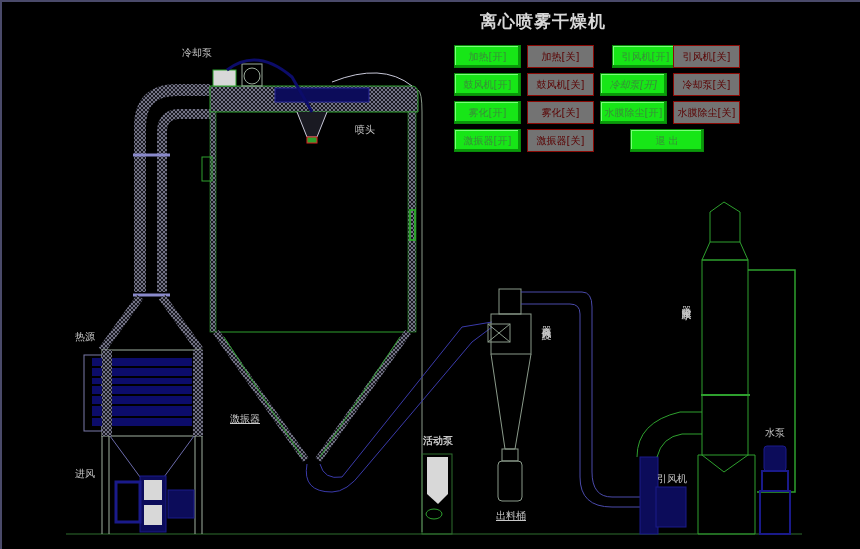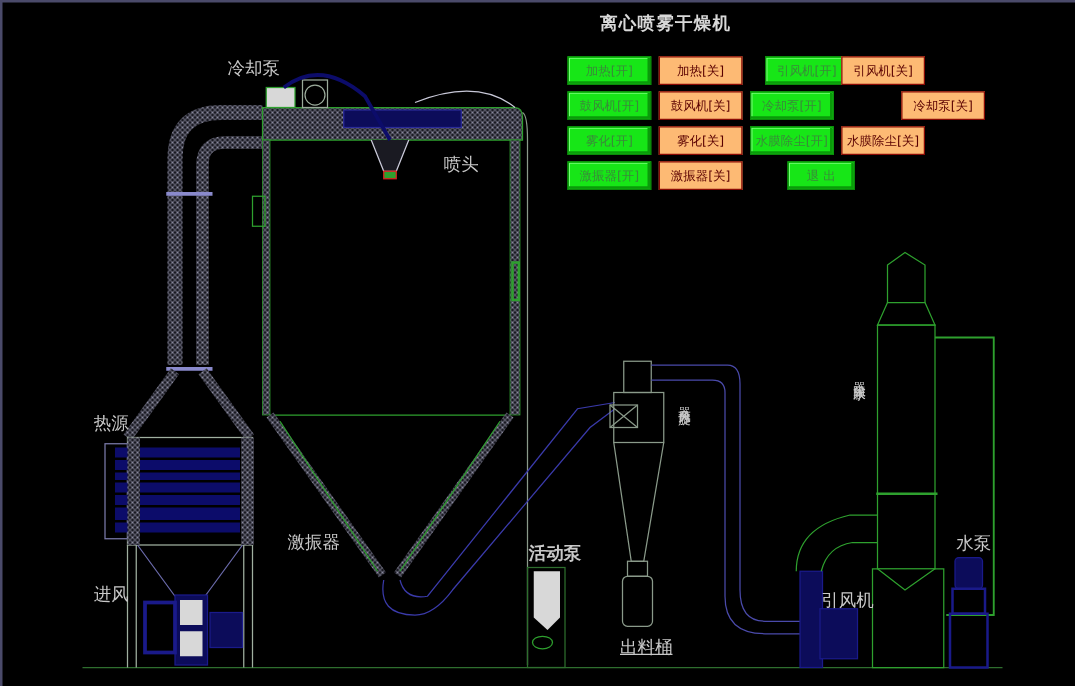--- a/index.html
+++ b/index.html
@@ -1,25 +1,25 @@
 <!DOCTYPE html>
 <html><head>
 <meta charset="utf-8">
 <style>
   html, body { margin:0; padding:0; background:#000; }
   body { width:860px; height:549px; position:relative; overflow:hidden;
          font-family:"DejaVu Sans", sans-serif; border-top:2px solid #4a4a6a; border-left:2px solid #4a4a6a; box-sizing:border-box; }
   #scene { position:absolute; left:0; top:0; width:860px; height:549px; }
-  .title { position:absolute; left:478px; top:8px; font-size:14px; font-weight:bold; color:#d8d8d8; letter-spacing:1px; }
+  .title { position:absolute; left:478px; top:8px; font-size:17px; font-weight:bold; color:#d8d8d8; letter-spacing:1px; }
   .btn { position:absolute; width:67px; height:23px; box-sizing:border-box; font-size:10px;
          display:flex; align-items:center; justify-content:center; cursor:pointer; }
   .btn.on { background:#17e617; color:#3a8a3a; border:1px solid #0a8a0a; box-shadow:inset -2px -2px 0 #0a9a0a, inset 1px 1px 0 #7aff7a; }
-  .btn.off { background:#fdba74; color:#5a0000; border:1px solid #8a0a05;text-align:center; }
-  .btn.exit { width:54px; }
-  .lbl { position:absolute; font-size:14px; color:#c8c8c8; white-space:nowrap; }
+  .btn.off { background:#737373; color:#5a0000; border:1px solid #8a0a05;text-align:center; }
+  .btn.exit { width:74px; }
+  .lbl { position:absolute; font-size:10px; color:#c8c8c8; white-space:nowrap; }
   .vlbl { position:absolute; font-size:10px; color:#c8c8c8; writing-mode:vertical-rl; letter-spacing:-1px; }
 </style>
 </head>
 <body>
 
 <svg id="scene" viewBox="0 0 860 549">
   <defs>
     <pattern id="hatch" width="4" height="4" patternUnits="userSpaceOnUse">
       <rect width="4" height="4" fill="#1a1a22"></rect>
       <path d="M0 0 L4 4 M4 0 L0 4" stroke="#9a9ab0" stroke-width="0.7"></path>
@@ -140,36 +140,36 @@
 
 <div class="title">离心喷雾干燥机</div>
 
 <div class="btn on" style="left:452px;top:43px;">加热[开]</div>
 <div class="btn off" style="left:525px;top:43px;">加热[关]</div>
 <div class="btn on" style="left:598px;top:43px;margin-left:12px;">引风机[开]</div>
 <div class="btn off" style="left:671px;top:43px;">引风机[关]</div>
 
 <div class="btn on" style="left:452px;top:71px;">鼓风机[开]</div>
 <div class="btn off" style="left:525px;top:71px;">鼓风机[关]</div>
-<div class="btn on" style="left:598px;top:71px;">冷却泵[开]</div>
-<div class="btn off" style="left:671px;top:71px;margin-left:48px;">冷却泵[关]</div>
+<div class="btn on" style="left:598px;top:71px;font-style:italic;">冷却泵[开]</div>
+<div class="btn off" style="left:671px;top:71px;">冷却泵[关]</div>
 
 <div class="btn on" style="left:452px;top:99px;">雾化[开]</div>
 <div class="btn off" style="left:525px;top:99px;">雾化[关]</div>
 <div class="btn on" style="left:598px;top:99px;">水膜除尘[开]</div>
 <div class="btn off" style="left:671px;top:99px;">水膜除尘[关]</div>
 
 <div class="btn on" style="left:452px;top:127px;">激振器[开]</div>
 <div class="btn off" style="left:525px;top:127px;">激振器[关]</div>
 <div class="btn on exit" style="left:628px;top:127px;">退 出</div>
 
 <div class="lbl" style="left:180px;top:44px;">冷却泵</div>
 <div class="lbl" style="left:334px;top:121px;padding-left:19px;">喷头</div>
 <div class="lbl" style="left:73px;top:328px;">热源</div>
-<div class="lbl" style="left:228px;top:423px;">激振器</div>
+<div class="lbl" style="left:228px;top:410px;text-decoration:underline;">激振器</div>
 <div class="lbl" style="left:73px;top:465px;text-align:right;">进风</div>
 <div class="lbl" style="left:133px;top:533px;margin-top:33px;">鼓风机</div>
 <div class="lbl" style="left:421px;top:432px;font-weight:bold;">活动泵</div>
 <div class="vlbl" style="left:537px;top:320px;">旋风分离器</div>
 <div class="lbl" style="left:494px;top:507px;text-decoration:underline;">出料桶</div>
 <div class="vlbl" style="left:677px;top:300px;">水膜除尘器</div>
 <div class="lbl" style="left:763px;top:424px;">水泵</div>
 <div class="lbl" style="left:655px;top:470px;">引风机</div>
 
 </body></html>

